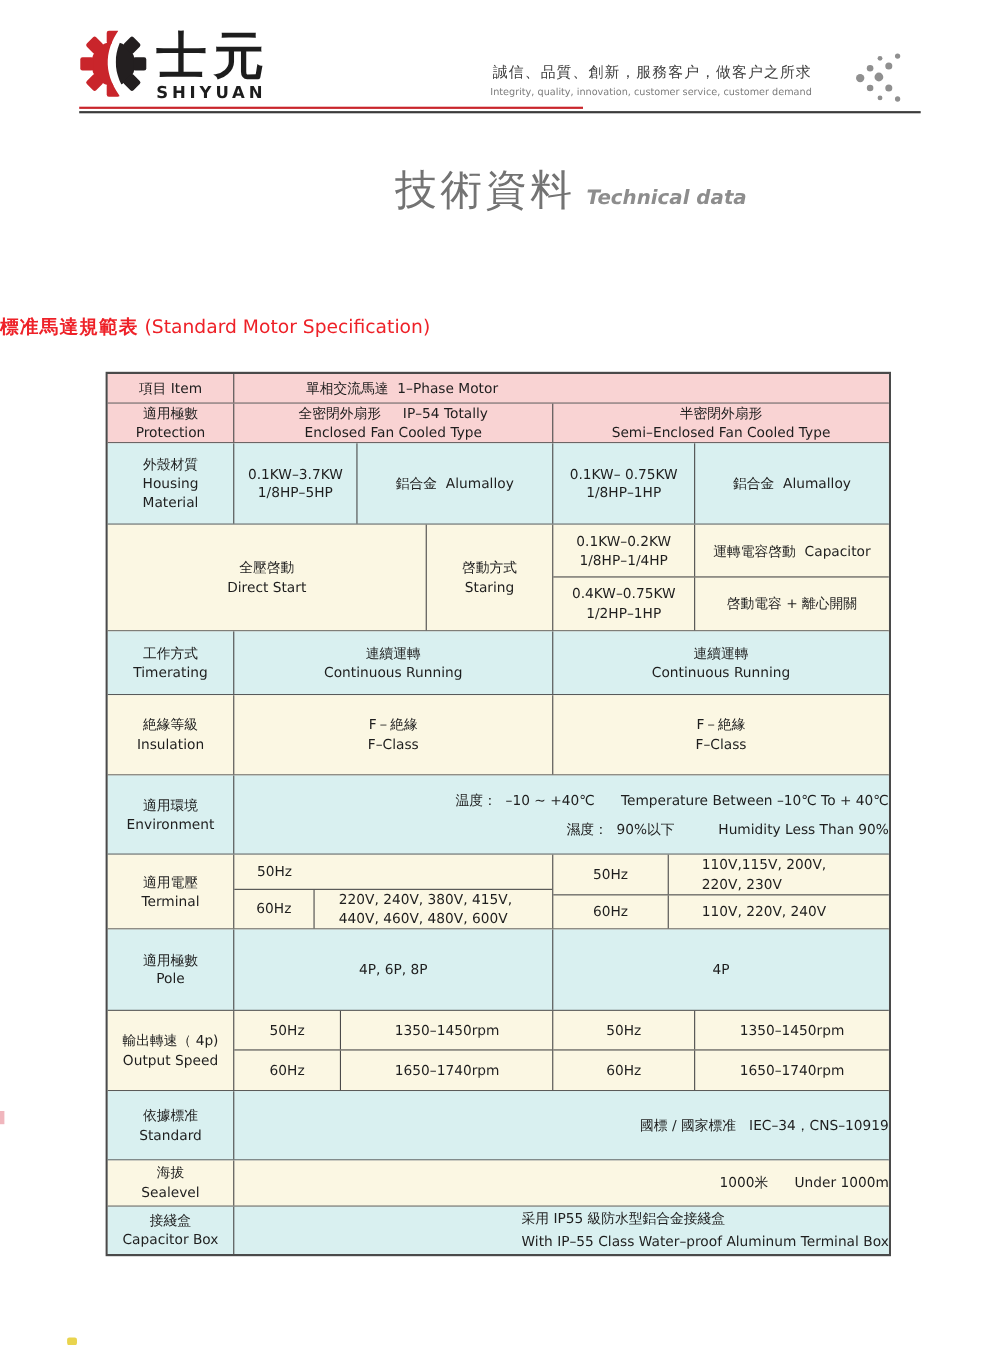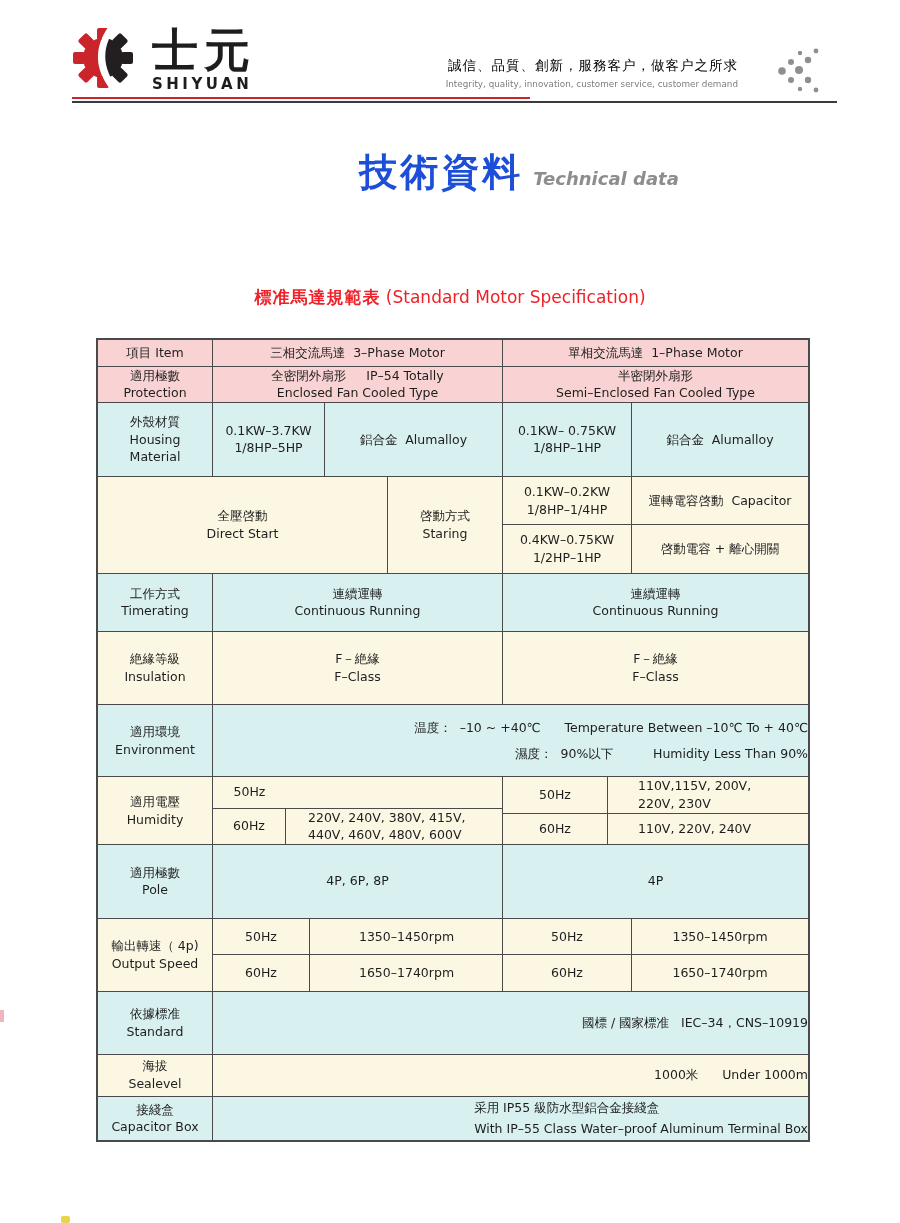--- a/index.html
+++ b/index.html
@@ -6,35 +6,35 @@
     --bd:#4a4a4a; --pink:#f9d3d3; --cyan:#d9f0f0; --cream:#fbf7e3;
     --red:#c9252b; --accent:#ee2128; --ink:#1e1e1e;
   }
   *{box-sizing:border-box;margin:0;padding:0}
   html,body{background:#fff}
   body{width:900px;height:1223px;font-family:"DejaVu Sans","Liberation Sans",sans-serif;color:var(--ink)}
   .page{position:relative;width:900px;height:1223px;background:#fff;overflow:hidden}
 
   
   .logo{position:absolute;left:70px;top:26px;display:flex;align-items:flex-start}
-  .logo-text{margin-left:16px;display:flex;flex-direction:column}
+  .logo-text{margin-left:6px;display:flex;flex-direction:column}
   .logo-cn{font-size:46px;font-weight:900;letter-spacing:6px;line-height:1.05;color:#1d1d1d}
   .logo-en{font-size:15px;font-weight:bold;letter-spacing:3.5px;color:#1d1d1d;margin-top:1px}
   .slogan{position:absolute;top:57px;right:162px;text-align:right}
-  .slogan-cn{font-size:13.5px;color:#000000;letter-spacing:1px}
+  .slogan-cn{font-size:13.5px;color:#404040;letter-spacing:1px}
   .slogan-en{font-size:8.8px;color:#7d7d7d;margin-top:4px}
   .chevrons{position:absolute;left:768px;top:48px}
   .rule-red{position:absolute;left:72px;top:97px;width:458px;height:2px;background:var(--red)}
   .rule-dark{position:absolute;left:72px;top:101px;width:765px;height:2px;background:#3b3b3b}
 
   
   .title-row{position:absolute;top:147px;left:0;width:900px;display:flex;justify-content:center;align-items:baseline;padding-left:138px}
-  .title-cn{font-size:38px;font-weight:bold;letter-spacing:3px;color:#1d4ed8}
+  .title-cn{font-size:38px;font-weight:normal;letter-spacing:3px;color:#737373}
   .title-en{font-size:18px;font-weight:bold;font-style:italic;color:#8d8d8d;margin-left:10px}
-  .subtitle{position:absolute;top:286px;left:0;width:900px;text-align:center;font-size:17px;color:var(--accent)}
+  .subtitle{position:absolute;top:286px;left:0;width:900px;text-align:left;font-size:17px;color:var(--accent)}
   .subtitle .cn{font-weight:bold;letter-spacing:1px}
 
   
   .spec-table{position:absolute;left:96px;top:338px;width:714px;height:804px;border:2px solid var(--bd);display:flex;flex-direction:column;background:#fff}
   .trow{display:flex;border-bottom:1px solid var(--bd)}
   .spec-table>.trow:last-child{border-bottom:none}
   .trow>*{flex:none;border-right:1px solid var(--bd)}
   .trow>*:last-child{border-right:none}
   .cell{display:flex;flex-direction:column;justify-content:center;align-items:center;text-align:center;
         font-size:12.5px;line-height:1.42;white-space:pre-wrap}
@@ -125,21 +125,20 @@
   </div>
 
   <div class="subtitle">
     <span class="cn">標准馬達規範表</span><span> (Standard Motor Specification)</span>
   </div>
 
   <div class="spec-table">
 
     <div class="trow h29 bg-pink">
       <div class="cell w115">項目 Item</div>
-      <div class="cell w290">三相交流馬達  3–Phase Motor</div>
       <div class="cell w305">單相交流馬達  1–Phase Motor</div>
     </div>
 
     <div class="trow h37 bg-pink">
       <div class="cell w115">適用極數
 Protection</div>
       <div class="cell w290">全密閉外扇形     IP–54 Totally
 Enclosed Fan Cooled Type</div>
       <div class="cell w305">半密閉外扇形
 Semi–Enclosed Fan Cooled Type</div>
@@ -198,21 +197,21 @@
       <div class="cell w115">適用環境
 Environment</div>
       <div class="cell w595 lpad env">
         <div>温度：  –10 ~ +40℃      Temperature Between –10℃ To + 40℃</div>
         <div>濕度：  90%以下          Humidity Less Than 90%</div>
       </div>
     </div>
 
     <div class="trow h74 bg-cream">
       <div class="cell w115">適用電壓
-Humidity</div>
+Terminal</div>
       <div class="stack w290">
         <div class="sub">
           <div class="cell w73">50Hz</div>
         </div>
         <div class="sub">
           <div class="cell w73">60Hz</div>
           <div class="cell w217 vpad">220V, 240V, 380V, 415V,
 440V, 460V, 480V, 600V</div>
         </div>
       </div>

